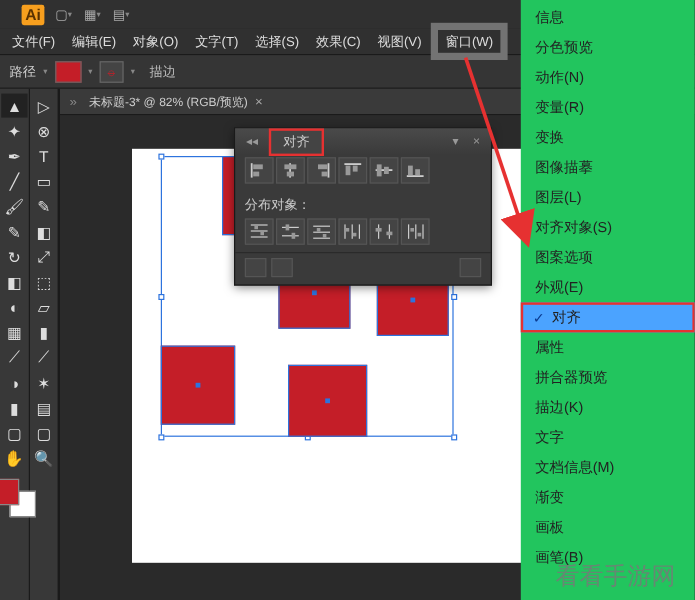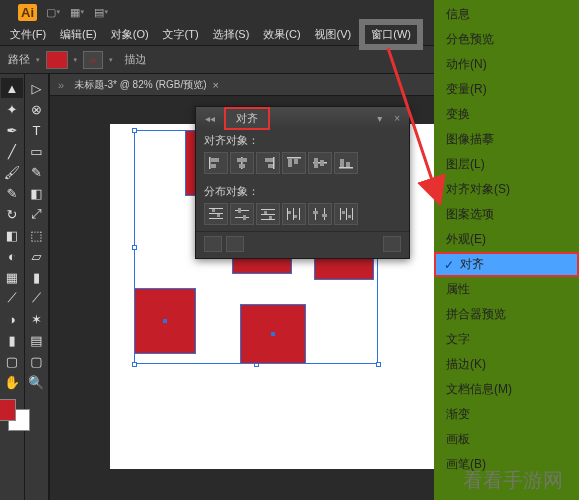--- a/index.html
+++ b/index.html
@@ -44,21 +44,21 @@
     .panel-tab { background: #444; padding: 2px 10px; font-size: 11px; border: 2px solid #e63131; }
     .panel-spacer { flex: 1; }
     .panel-ctrl { color: #999; font-size: 10px; padding: 0 3px; }
     .panel-sect { padding: 4px 8px 2px; font-size: 11px; color: #ccc; }
     .panel-icons { display: flex; gap: 2px; padding: 2px 8px 6px; }
     .align-icon { width: 24px; height: 22px; background: #444; border: 1px solid #555; display: flex; align-items: center; justify-content: center; }
     .align-icon svg { width: 16px; height: 14px; }
     .panel-foot { display: flex; gap: 4px; padding: 4px 8px 6px; border-top: 1px solid #2a2a2a; }
     .foot-btn { width: 18px; height: 16px; background: #444; border: 1px solid #555; }
     
-    .right-menu { position: absolute; right: 0; top: 0; width: 145px; height: 500px; background: #4d7c0f; color: #222; font-size: 12px; padding-top: 2px; z-index: 20; }
+    .right-menu { position: absolute; right: 0; top: 0; width: 145px; height: 500px; background: #22c55e; color: #222; font-size: 12px; padding-top: 2px; z-index: 20; }
     .rm-item { padding: 4px 12px; white-space: nowrap; }
     .rm-item.hi { background: #4ba3ff; border: 2px solid #e63131; display: flex; align-items: center; gap: 6px; padding: 2px 8px; }
     .check { color: #0a3a8f; font-size: 12px; }
     
     .arrow-svg { position: absolute; left: 380px; top: 40px; z-index: 30; pointer-events: none; }
     
     .fg-bg { padding-top: 6px; display: flex; flex-direction: column; align-items: center; }
     .fgbg-box { position: relative; width: 36px; height: 32px; }
     .fg { position: absolute; width: 22px; height: 22px; background: #c41e28; border: 1px solid #888; left: 0; top: 0; z-index: 2; }
     .bg { position: absolute; width: 22px; height: 22px; background: #fff; border: 1px solid #888; right: 0; bottom: 0; }
@@ -184,21 +184,20 @@
 </div>
 
 <div class="align-panel">
   <div class="panel-head">
     <span class="panel-ctrl">◂◂</span>
     <span class="panel-tab">对齐</span>
     <span class="panel-spacer"></span>
     <span class="panel-ctrl">▾</span>
     <span class="panel-ctrl">×</span>
   </div>
-  <div class="panel-sect">对齐对象：</div>
   <div class="panel-icons">
     <div class="align-icon">
         <svg viewBox="0 0 16 14">
           <rect x="1" y="1" width="1.5" height="12" fill="#ccc"></rect>
           <rect x="3" y="2" width="8" height="4" fill="#999"></rect>
           <rect x="3" y="8" width="5" height="4" fill="#999"></rect>
         </svg>
       </div>
     <div class="align-icon">
         <svg viewBox="0 0 16 14">
@@ -321,22 +320,22 @@
       <div class="rm-item">图案选项</div>
       <div class="rm-item">外观(E)</div>
     </div>
   <div class="rm-item hi">
     <span class="check">✓</span>
     <span>对齐</span>
   </div>
   <div id="rm-bottom">
       <div class="rm-item">属性</div>
       <div class="rm-item">拼合器预览</div>
+      <div class="rm-item">描边(K)</div>
       <div class="rm-item">文字</div>
-      <div class="rm-item">描边(K)</div>
       <div class="rm-item">文档信息(M)</div>
       <div class="rm-item">渐变</div>
       <div class="rm-item">画板</div>
       <div class="rm-item">画笔(B)</div>
     </div>
 
 </div>
 
 <div class="watermark">看看手游网</div>
 

